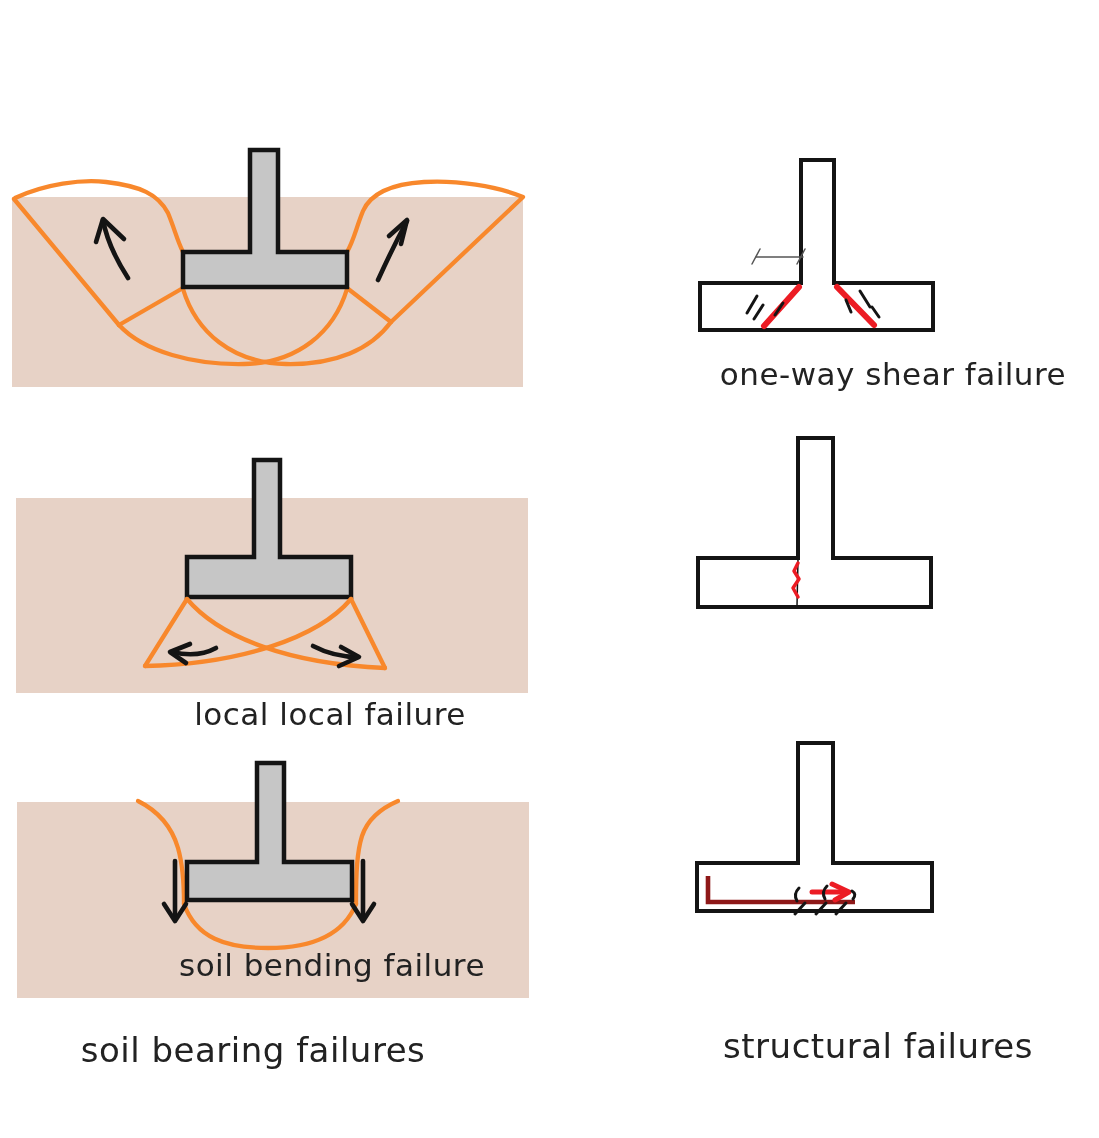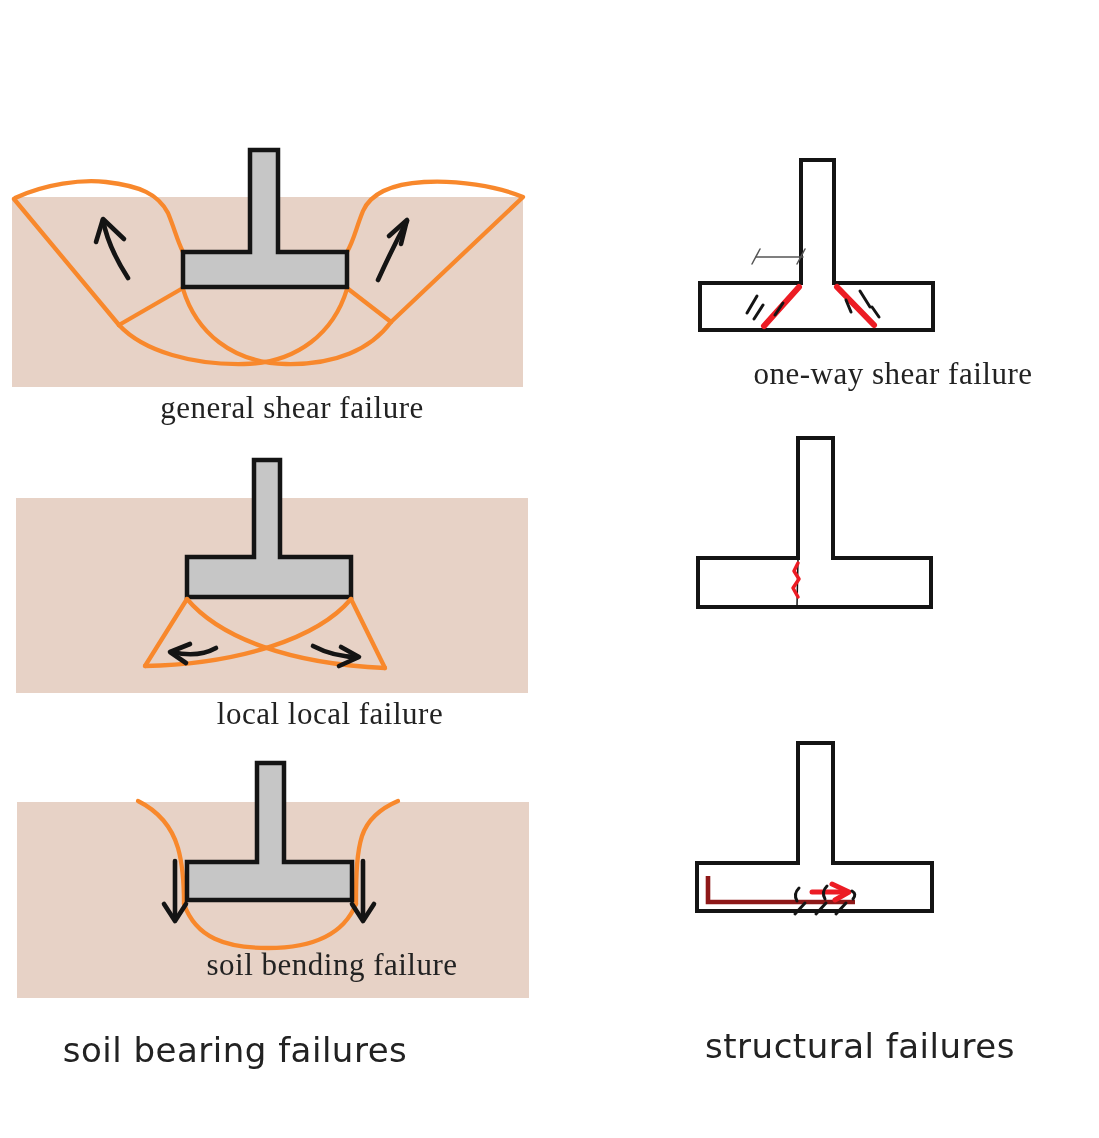--- a/index.html
+++ b/index.html
@@ -29,25 +29,25 @@
   .arrow{fill:none;stroke:var(--outline);stroke-width:4.6;stroke-linecap:round;stroke-linejoin:round;}
   .crackred{fill:none;stroke:var(--crack-red);stroke-width:6;stroke-linecap:round;}
   .crackred-thin{fill:none;stroke:var(--crack-red);stroke-width:3.5;stroke-linecap:round;stroke-linejoin:round;}
   .crackmark{fill:none;stroke:var(--outline);stroke-width:3;stroke-linecap:round;}
   .hairline{fill:none;stroke:var(--outline);stroke-width:1.5;stroke-linecap:round;}
   .dim{fill:none;stroke:var(--dim-line);stroke-width:1.5;stroke-linecap:round;}
   .rebar{fill:none;stroke:var(--rebar-dark-red);stroke-width:4.6;stroke-linecap:butt;stroke-linejoin:miter;}
   .redarrow{fill:none;stroke:var(--crack-red);stroke-width:5;stroke-linecap:round;stroke-linejoin:round;}
   .caption{
     position:absolute;text-align:center;color:var(--text);
-    font-size:31px;letter-spacing:0.5px;white-space:nowrap;font-family:Liberation Serif, serif;
+    font-size:31px;letter-spacing:0.5px;white-space:nowrap;
   }
   .group-caption{
     position:absolute;text-align:center;color:var(--text);
-    font-size:34px;letter-spacing:0.5px;white-space:nowrap;
+    font-size:34px;letter-spacing:0.5px;white-space:nowrap;margin-left:18px;
   }
 </style>
 </head>
 <body>
 
 <div class="canvas">
 
   <svg class="panel" style="left:0;top:140px" width="560" height="290" viewBox="0 140 560 290">
     <rect class="soil" x="12" y="197" width="511" height="190"></rect>
     <g>
@@ -63,21 +63,20 @@
     <path class="t-gray" d="M 250 150 H 278 V 252 H 347 V 287 H 183 V 252 H 250 Z"></path>
     <g>
       <path class="arrow" d="M 128 278 Q 108 247 103 220"></path>
       <path class="arrow" d="M 96 242 L 103 219 L 124 239"></path>
     </g>
     <g>
       <path class="arrow" d="M 378 280 Q 393 247 407 221"></path>
       <path class="arrow" d="M 389 236 L 407 220 L 401 244"></path>
     </g>
   </svg>
-  <div class="caption" style="left:112px;top:390px;width:360px">general shear failure</div>
 
   <svg class="panel" style="left:0;top:450px" width="560" height="260" viewBox="0 450 560 260">
     <rect class="soil" x="16" y="498" width="512" height="195"></rect>
     <path class="t-gray" d="M 254 460 H 280 V 557 H 351 V 597 H 187 V 557 H 254 Z"></path>
     <g>
       <path class="slip" d="M 187 599 L 145 666"></path>
       <path class="slip" d="M 351 599 L 385 668"></path>
       <path class="slip" d="M 187 599 C 220 638, 290 664, 385 668"></path>
       <path class="slip" d="M 351 599 C 318 638, 240 664, 145 666"></path>
     </g>

